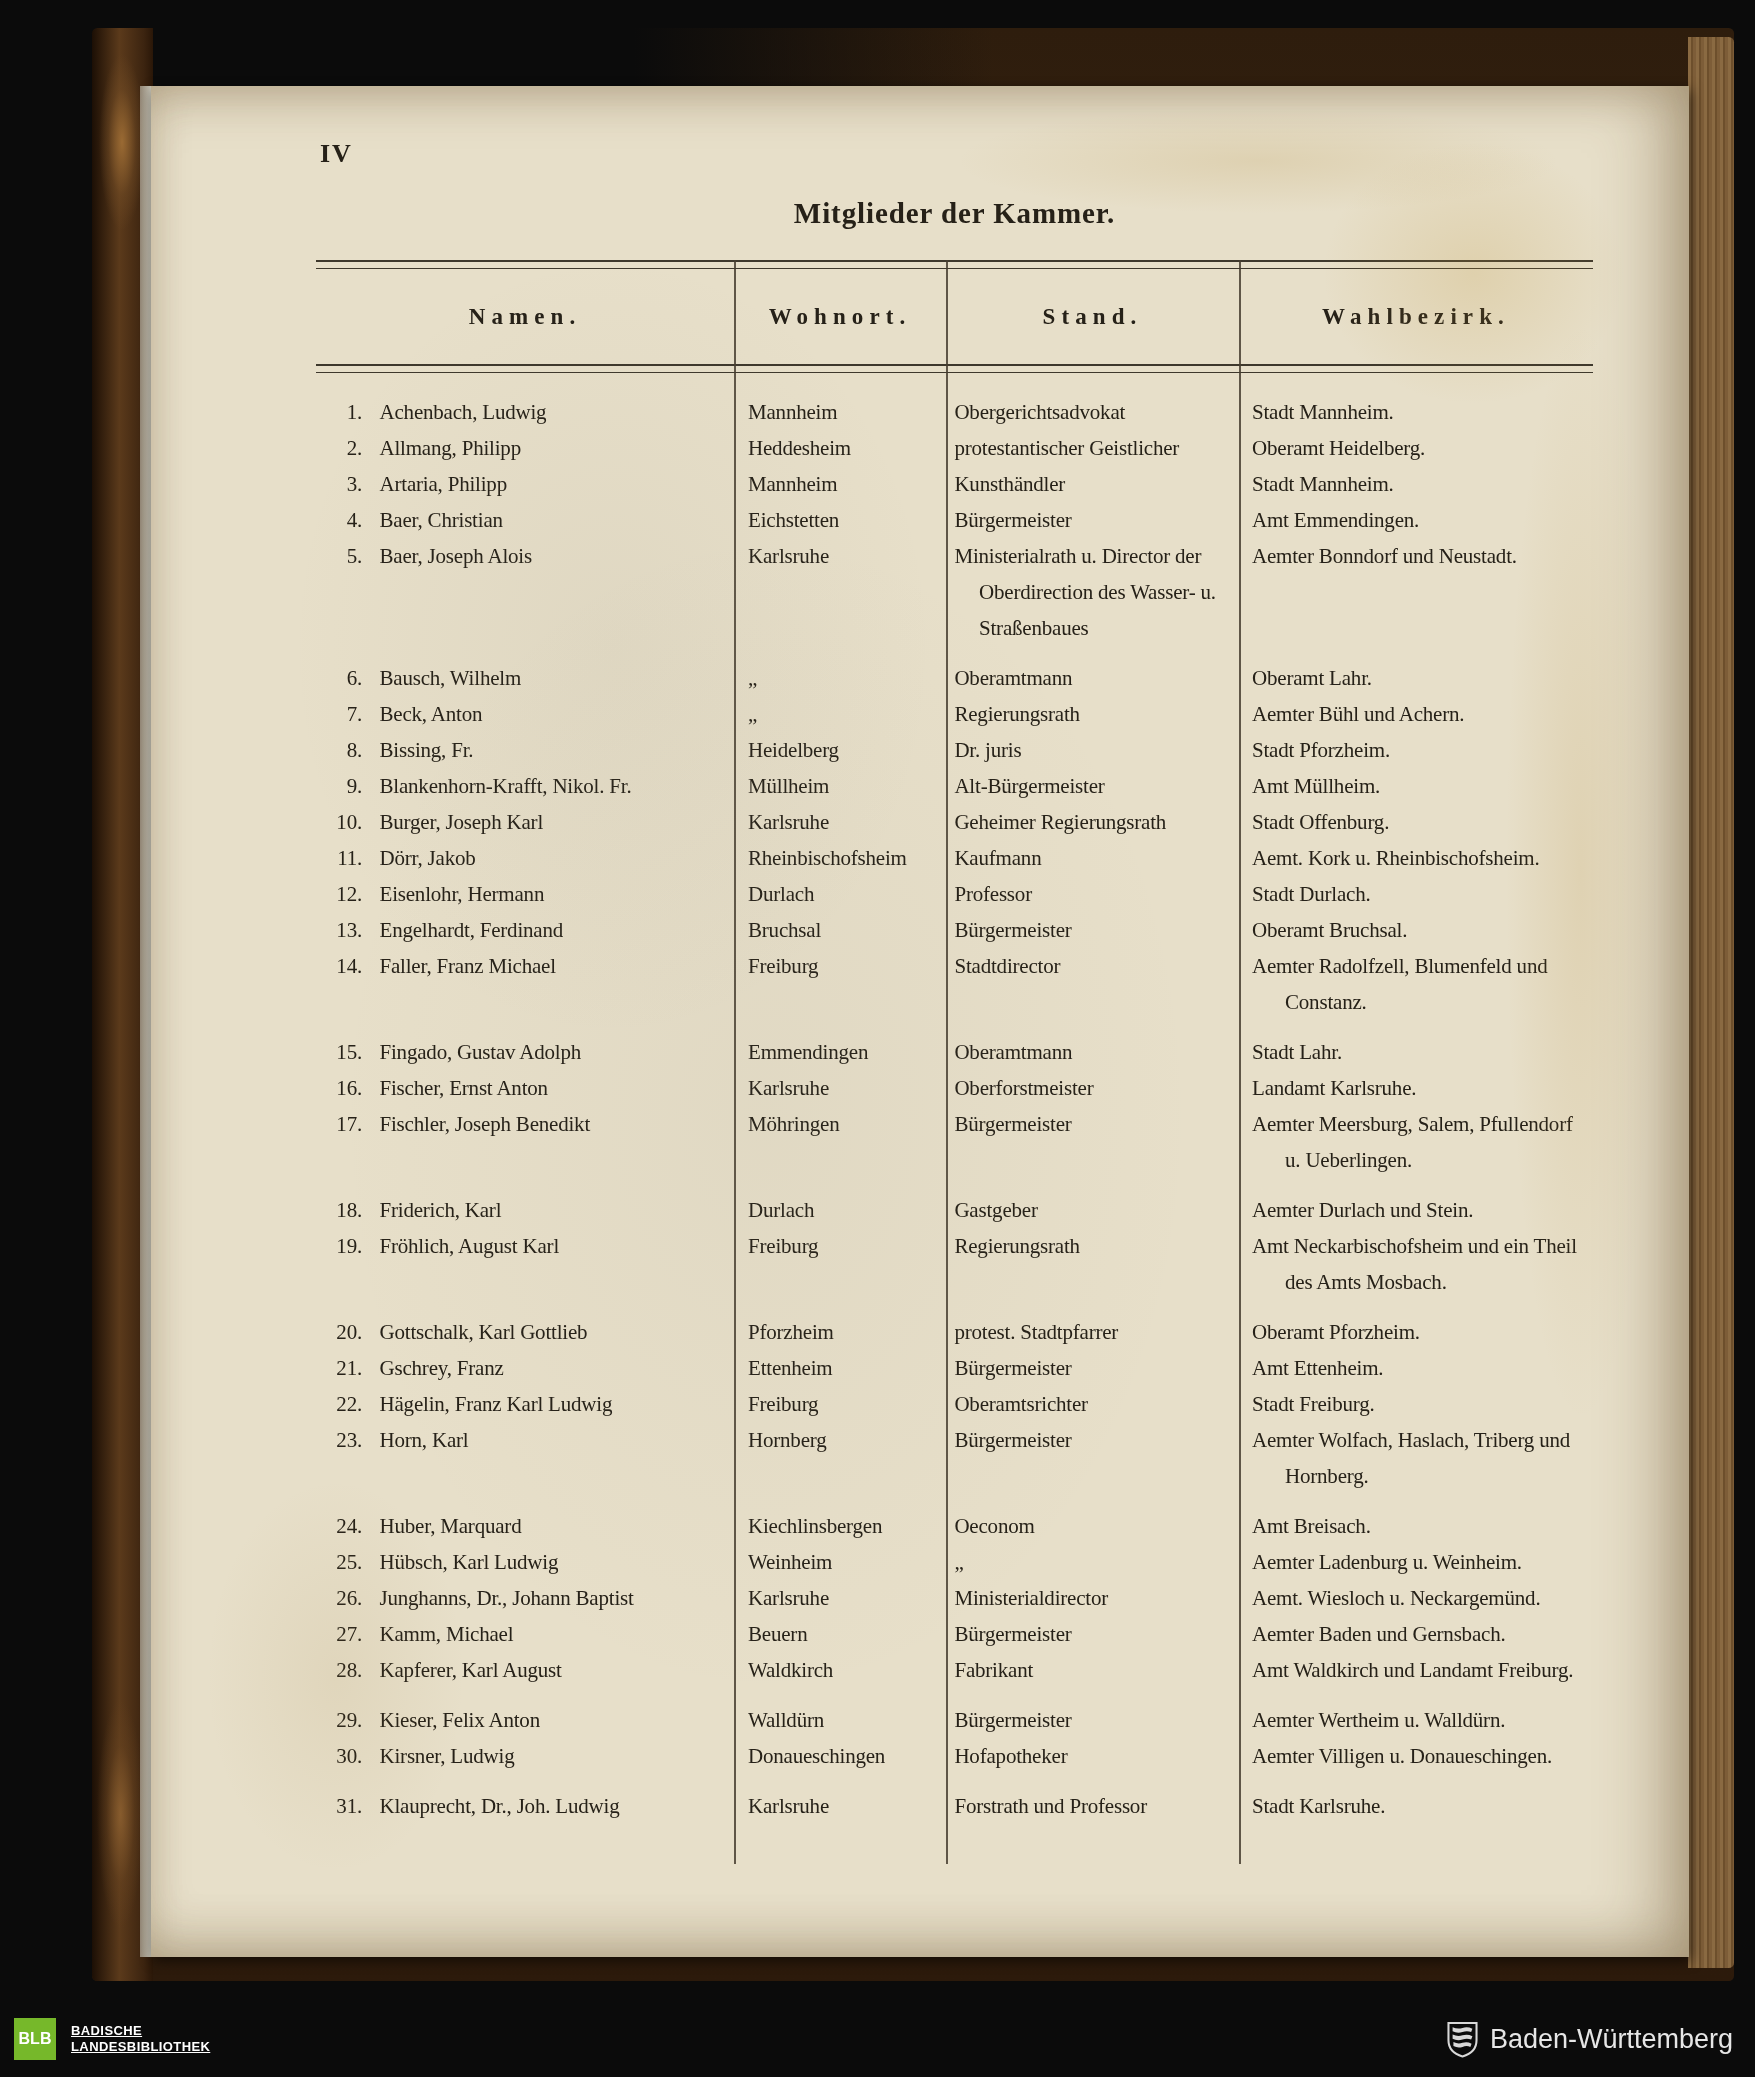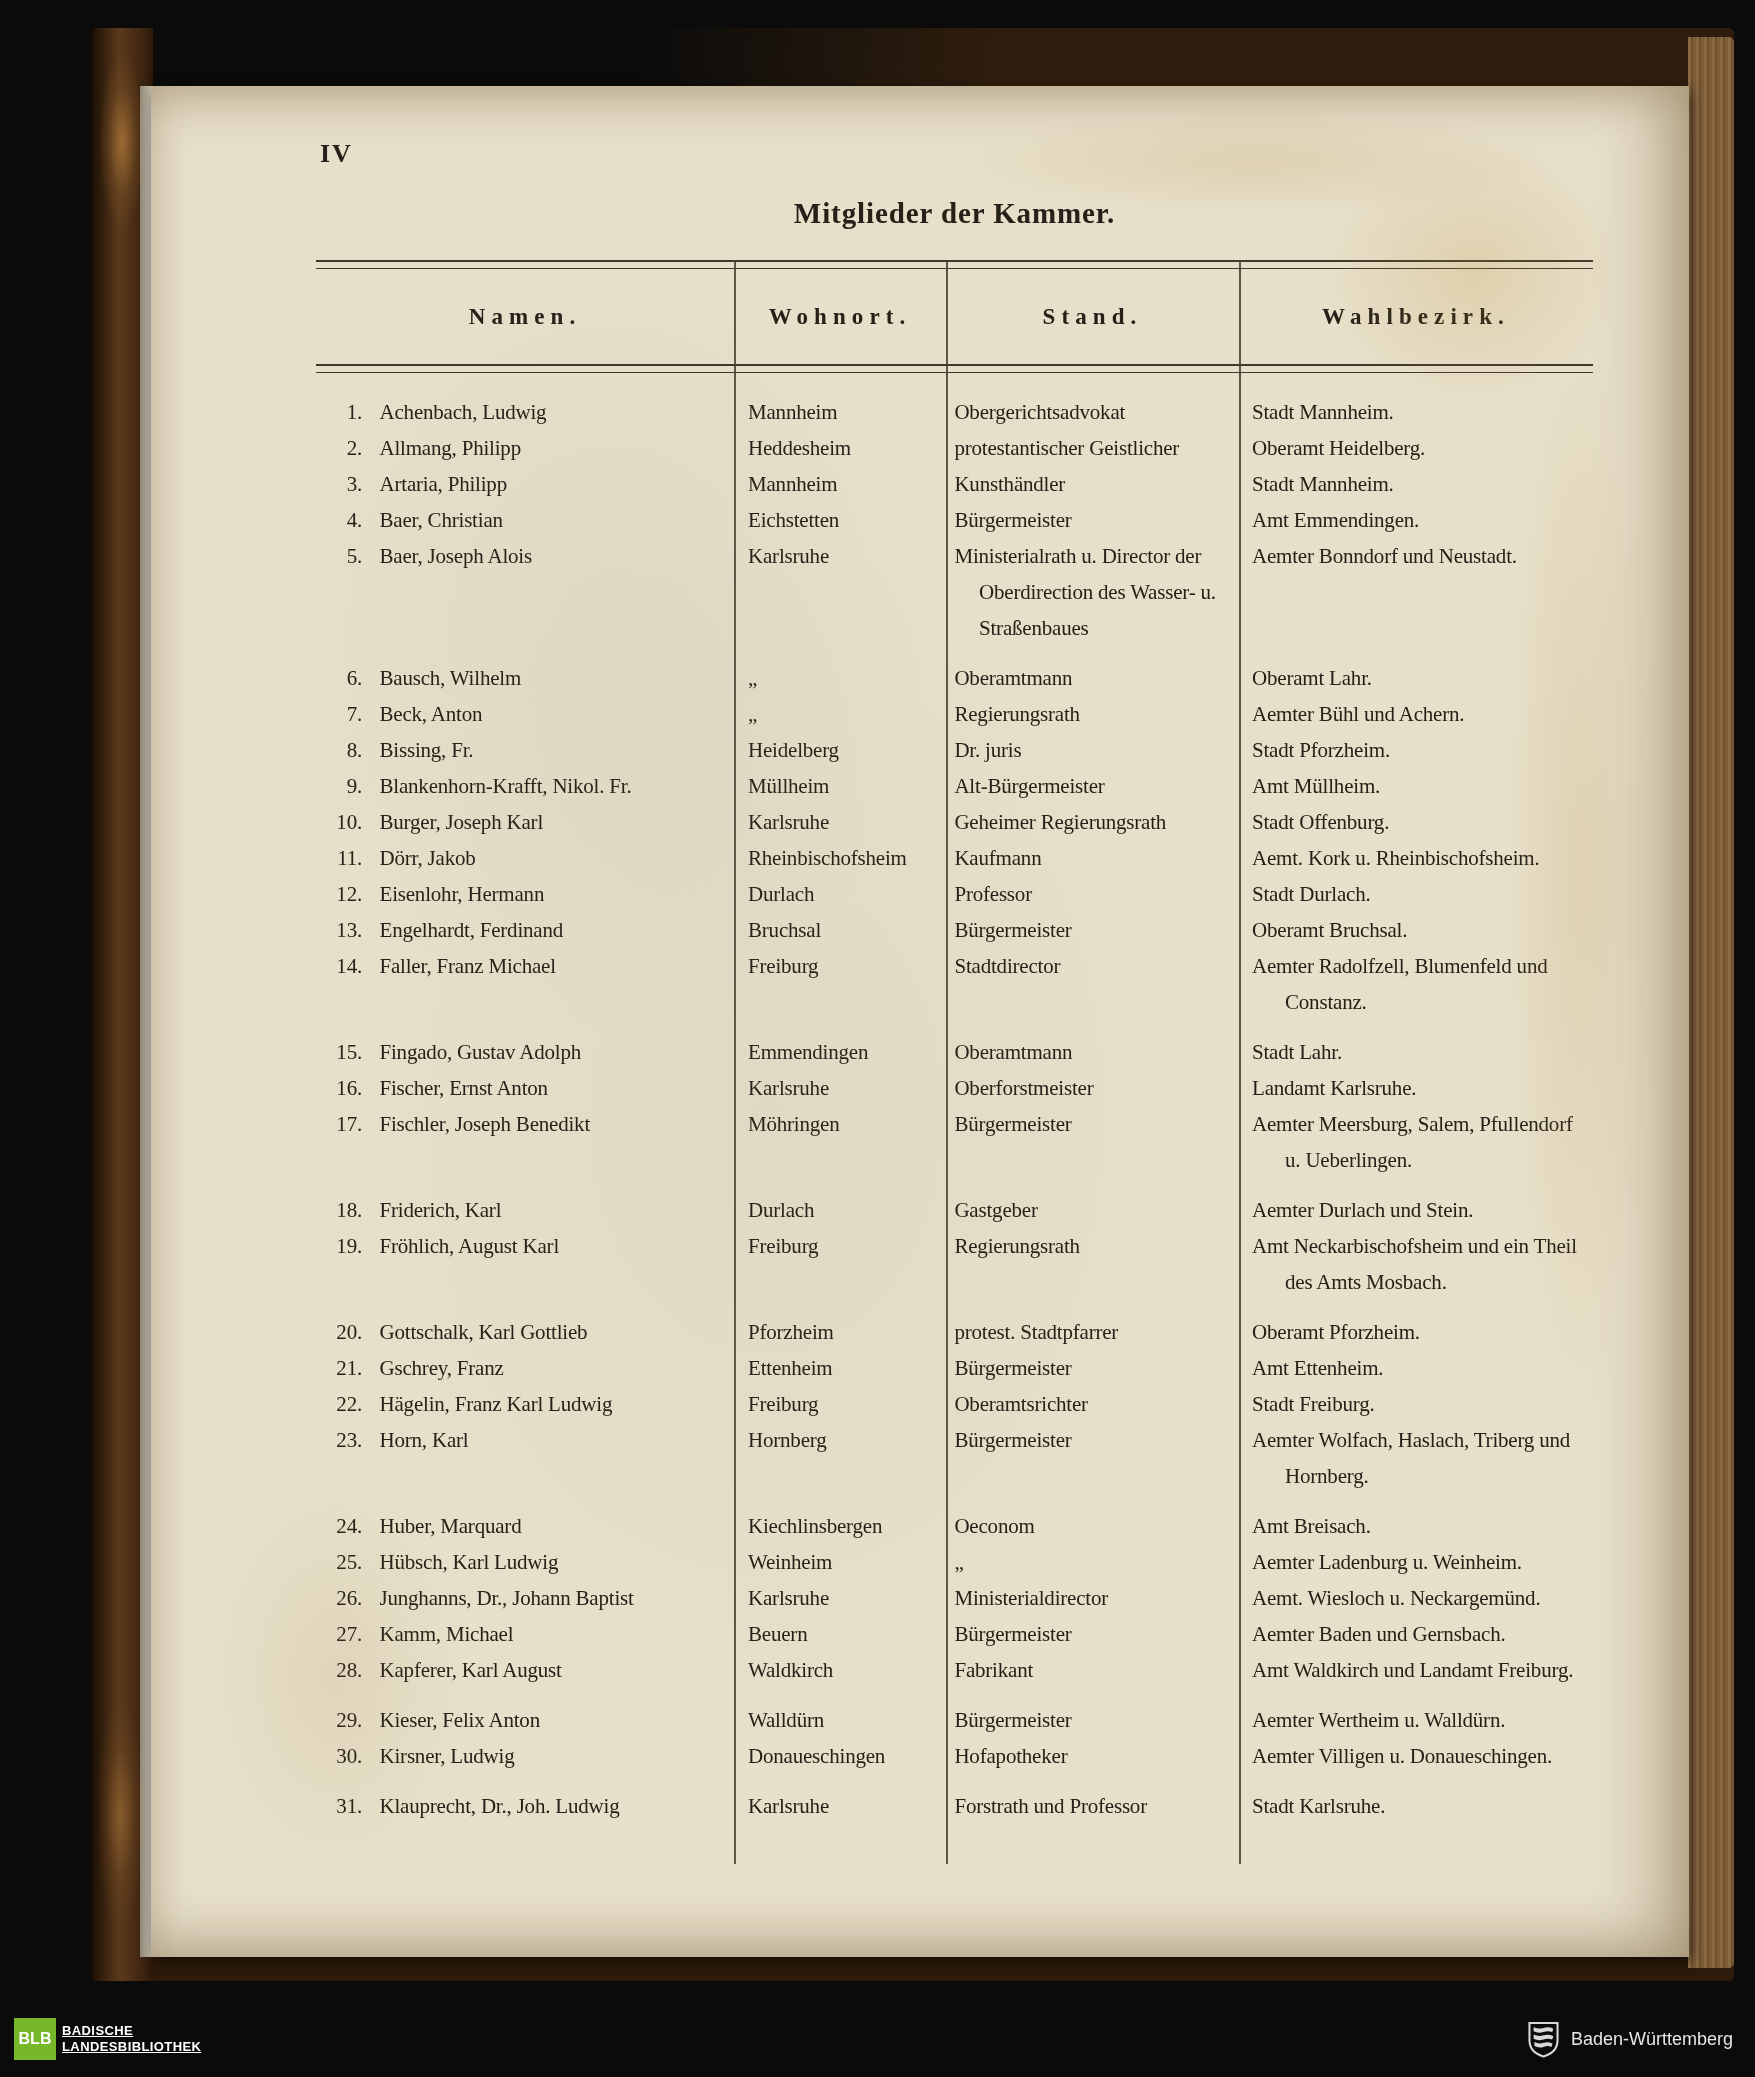--- a/index.html
+++ b/index.html
@@ -59,27 +59,27 @@
   .rows .row:nth-child(31){margin-top:14px;}
   .c.num{text-align:right;padding-right:7px;}
   .c.name{padding-left:10.5px;padding-right:7px;}
   .c.res{padding-left:14px;padding-right:5.3px;}
   .c.occ{padding-left:33px;text-indent:-24.6px;padding-right:5.3px;}
   .c.dist{padding-left:46px;text-indent:-33px;padding-right:3.5px;}
   .vline{position:absolute;top:0;bottom:0;width:1.8px;background:rgba(70,62,48,.85);}
   .v1{left:418px;} .v2{left:630px;} .v3{left:923px;}
 
   
-  .footer-left{position:absolute;left:14px;bottom:17.6px;display:flex;gap:6px;align-items:center;}
+  .footer-left{position:absolute;left:14px;bottom:17.6px;display:flex;gap:15px;align-items:center;}
   .blb-badge{width:42px;height:42px;display:flex;align-items:center;justify-content:center;
         color:#fff;font-family:"Liberation Sans",sans-serif;font-weight:bold;font-size:16px;}
   .lib-name{color:#fff;font-family:"Liberation Sans",sans-serif;font-weight:bold;
         font-size:13px;line-height:1.25;letter-spacing:0.4px;text-decoration:underline;}
   .footer-right{position:absolute;right:23px;bottom:19.3px;display:flex;align-items:center;gap:10.5px;
-        color:#e6e6e6;font-family:"Liberation Sans",sans-serif;font-size:18px;}
+        color:#e6e6e6;font-family:"Liberation Sans",sans-serif;font-size:27px;}
 </style>
 </head>
 <body>
 
 <div class="book">
   <div class="spine"></div>
   <div class="page-stack"></div>
   <div class="tape"></div>
 
   <div class="page">

